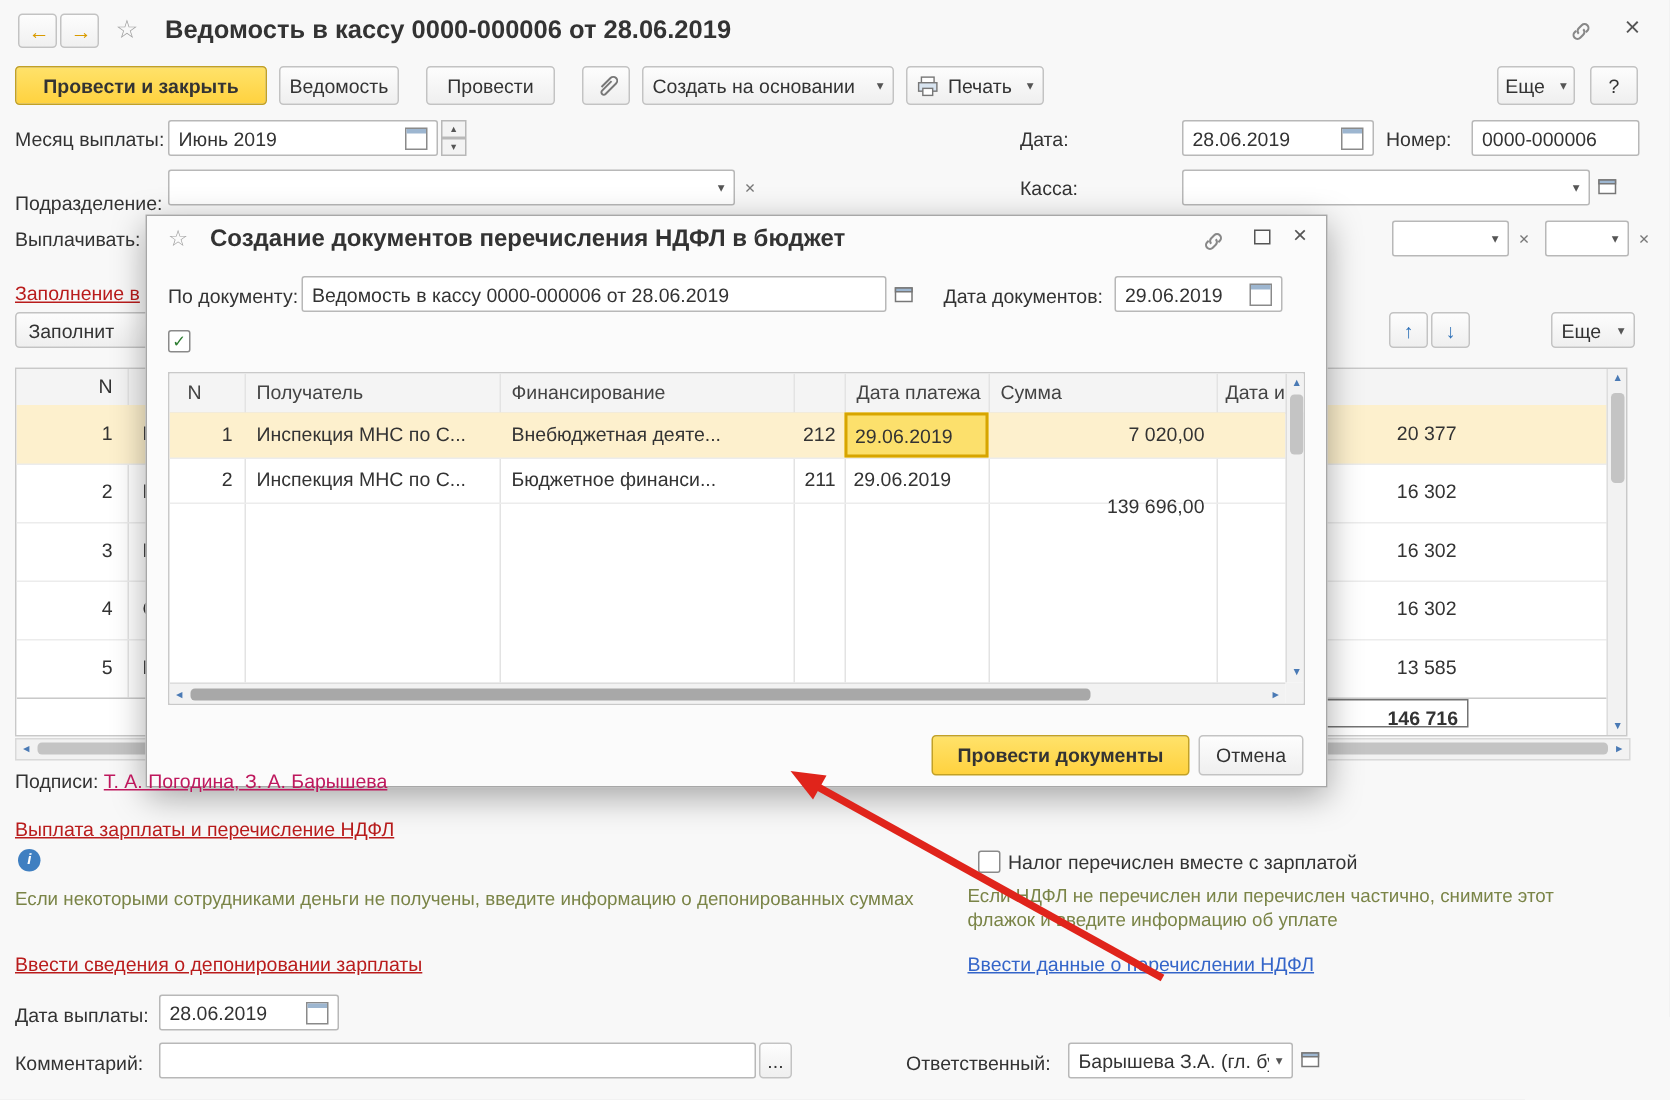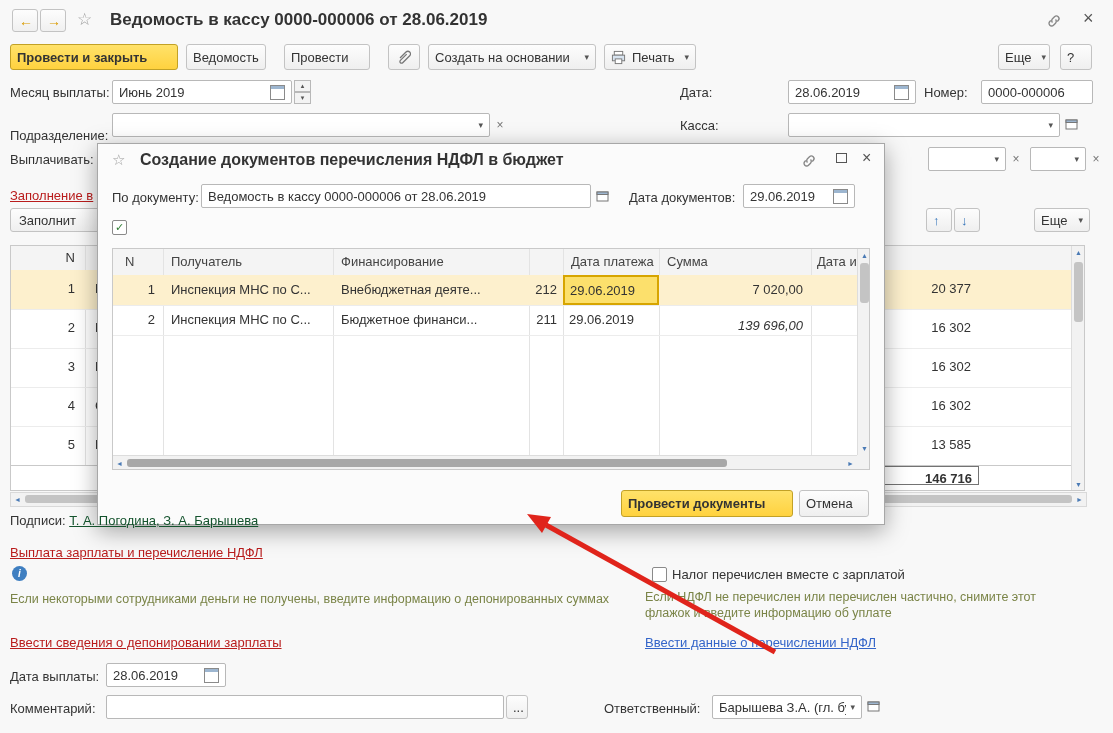--- a/index.html
+++ b/index.html
@@ -1,20 +1,20 @@
 <!DOCTYPE html>
 <html><head>
 <meta charset="utf-8">
 <style>
   html,body{margin:0;padding:0;}
   body{font-family:"Liberation Sans","DejaVu Sans",sans-serif;background:#e9e9e9;}
   .screen{position:relative;width:1113px;height:733px;background:#f8f8f8;overflow:hidden;}
   .abs{position:absolute;box-sizing:border-box;}
   .lbl{position:absolute;font-size:13px;color:#333;white-space:nowrap;}
-  .btn{position:absolute;display:flex;align-items:center;gap:6px;
+  .btn{position:absolute;display:flex;align-items:center;justify-content:center;gap:6px;
        background:linear-gradient(#fdfdfd,#efefef);border:1px solid #c3c3c3;border-radius:3px;
        font-size:13px;color:#333;cursor:pointer;box-sizing:border-box;white-space:nowrap;}
   .btn-y{background:linear-gradient(#ffe26a,#ffd23f);border-color:#c2a126;font-weight:bold;}
   .navbtn{background:linear-gradient(#fdfdfd,#f0f0f0);border:1px solid #c3c3c3;border-radius:3px;
           color:#d99b00;font-weight:bold;font-size:14px;}
   .fld{position:absolute;background:#fff;border:1px solid #b8b8b8;border-radius:2px;height:24px;
        display:flex;align-items:center;font-size:13px;color:#333;padding:0 6px;box-sizing:border-box;white-space:nowrap;overflow:hidden;}
   .dd{margin-left:auto;font-size:9px;color:#555;padding-left:4px;flex:none;}
   .cal{width:13px;height:13px;border:1px solid #8a8a8a;background:#fff;position:relative;margin-left:auto;flex:none;}
   .cal::before{content:"";position:absolute;left:0;top:0;right:0;height:3px;background:#9db6d0;}
@@ -207,21 +207,21 @@
   </div>
 
   <div class="scroll" style="left:10px;top:492px;width:1075px;height:13px;border:1px solid #d9d9d9;">
     <span class="sarrow" style="left:3px;top:2.5px;">◄</span>
     <div class="thumb" style="left:14px;right:14px;top:2px;height:8px;"></div>
     <span class="sarrow" style="right:3px;top:2.5px;">►</span>
   </div>
 
   <span class="lbl" style="left:10px;top:513px;z-index:55;">
     <span>Подписи:</span>
-    <span style="color:#14532d;text-decoration:underline;cursor:pointer;">Т. А. Погодина, З. А. Барышева</span>
+    <span style="color:#be185d;text-decoration:underline;cursor:pointer;">Т. А. Погодина, З. А. Барышева</span>
   </span>
 
   <span class="link-g" style="left:10px;top:545px;">Выплата зарплаты и перечисление НДФЛ</span>
 
   <span class="info" style="left:12px;top:566px;">i</span>
 
   <span class="cb" style="left:652px;top:567px;"></span>
   <span class="lbl" style="left:672px;top:567px;">Налог перечислен вместе с зарплатой</span>
 
   <span class="hint" style="left:645px;top:590px;">Если НДФЛ не перечислен или перечислен частично, снимите этот</span>
@@ -315,21 +315,21 @@
         </div>
         <span class="cellnum" style="left:546px;top:7px;width:144px;">7 020,00</span>
       </div>
 
       <div class="rowband" style="left:0;top:56px;width:744px;height:30px;">
         <span class="cellnum" style="left:0;top:7px;width:42px;">2</span>
         <span class="lbl" style="left:58px;top:7px;">Инспекция МНС по С...</span>
         <span class="lbl" style="left:228px;top:7px;">Бюджетное финанси...</span>
         <span class="cellnum" style="left:416px;top:7px;width:28px;">211</span>
         <span class="lbl" style="left:456px;top:7px;">29.06.2019</span>
-        <span class="cellnum" style="left:546px;top:13px;width:144px;font-style:italic;">139 696,00</span>
+        <span class="cellnum" style="left:546px;top:25px;width:144px;">139 696,00</span>
       </div>
 
       <div class="scroll" style="left:744px;top:0;width:14px;height:206px;border-left:1px solid #ddd;">
         <span class="sarrow" style="left:3px;top:3px;">▲</span>
         <div class="thumb" style="left:2px;top:14px;width:9px;height:40px;"></div>
         <span class="sarrow" style="left:3px;bottom:3px;">▼</span>
       </div>
 
       <div class="scroll" style="left:0;top:206px;width:744px;height:15px;border-top:1px solid #ddd;">
         <span class="sarrow" style="left:3px;top:3.5px;">◄</span>

